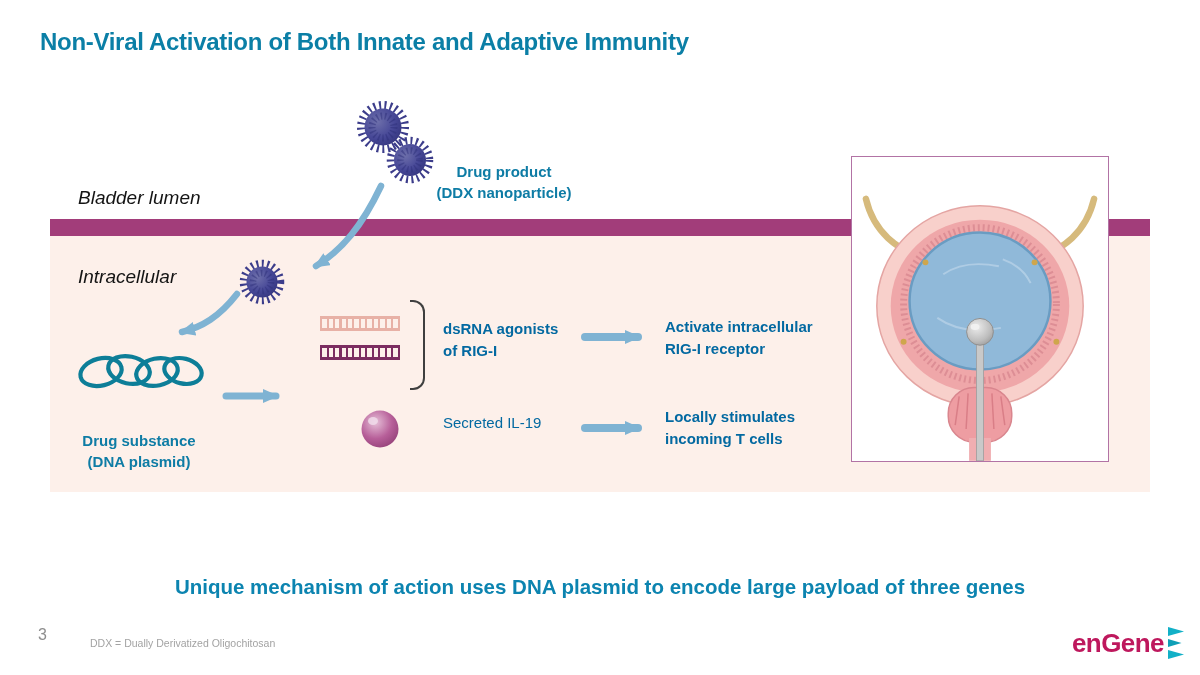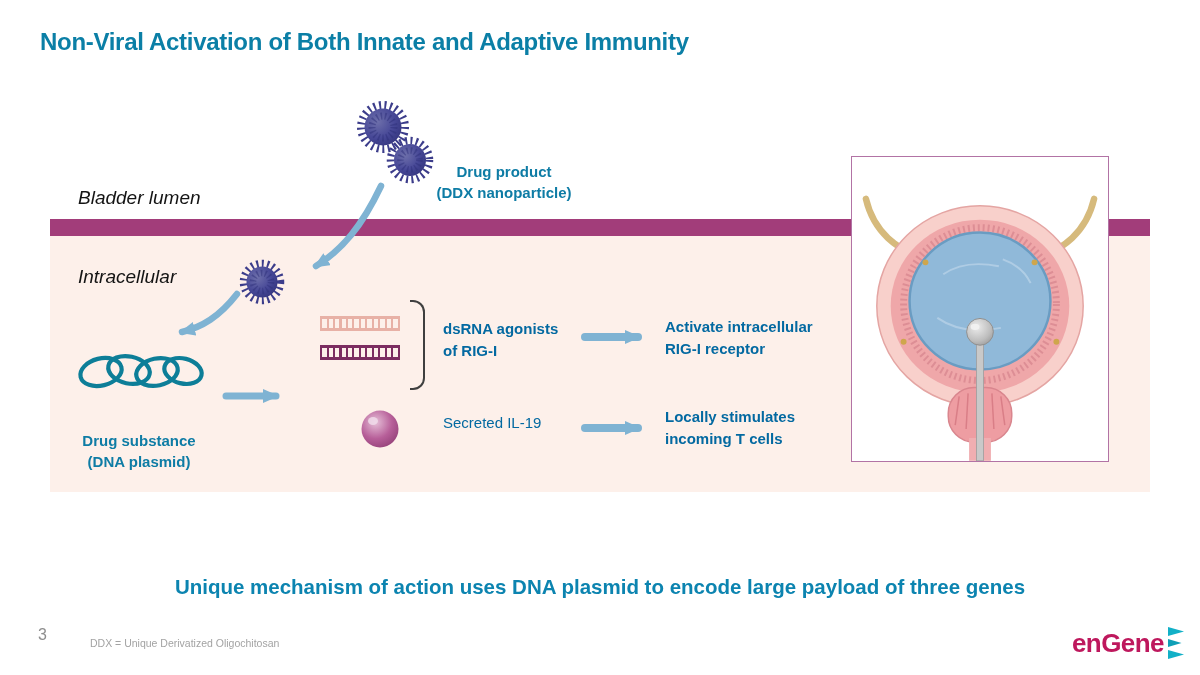--- a/index.html
+++ b/index.html
@@ -164,21 +164,21 @@
       </g>
       <rect x="118" y="283" width="22" height="23" fill="#f0aeb1"></rect>
       <rect x="125.5" y="182" width="7" height="124" fill="#c9c9c9" stroke="#9d9d9d" stroke-width="0.8"></rect>
       <circle cx="129" cy="176" r="13.5" fill="url(#balloonGrad)" stroke="#8f8f8f" stroke-width="1"></circle>
       <ellipse cx="124" cy="171" rx="4.5" ry="3.2" fill="#f2f2f2" opacity="0.9"></ellipse>
     </svg>
   </div>
 
   <div class="abs tagline">Unique mechanism of action uses DNA plasmid to encode large payload of three genes</div>
   <div class="abs page-num">3</div>
-  <div class="abs footnote">DDX = Unique Derivatized Oligochitosan</div>
+  <div class="abs footnote">DDX = Dually Derivatized Oligochitosan</div>
 
   <div class="abs logo">
     <span class="logo-text">enGene</span>
     <svg width="17" height="33" viewBox="0 0 17 33">
       <polygon points="0,0 16,4.5 0,9" fill="#12b0c7"></polygon>
       <polygon points="0,12 13.5,16 0,20" fill="#0f9fb6"></polygon>
       <polygon points="0,23 16,27.5 0,32" fill="#12b0c7"></polygon>
     </svg>
   </div>
 

